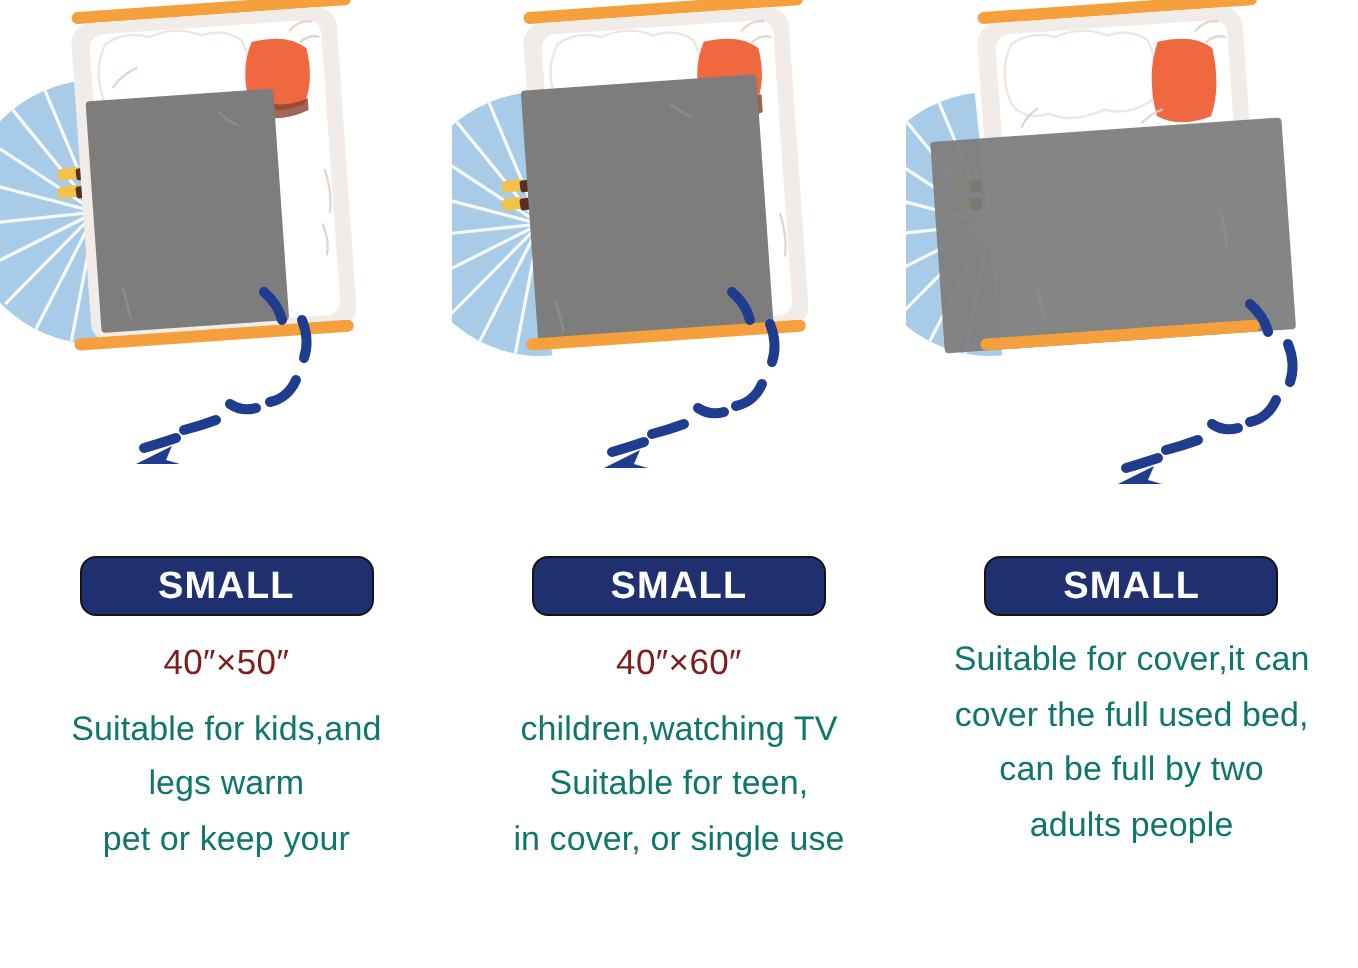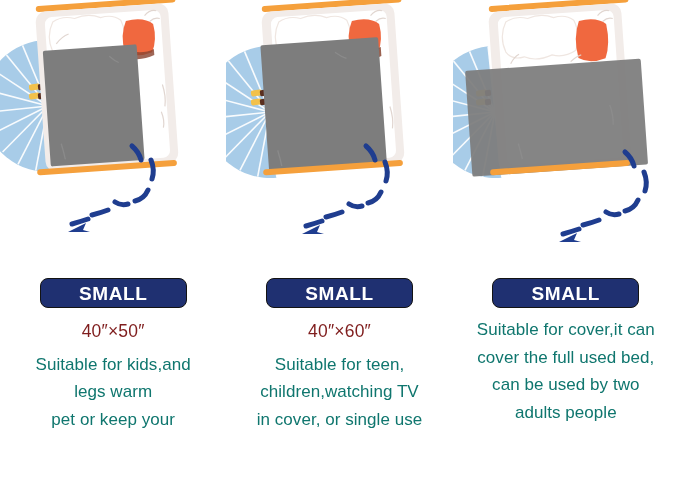--- a/index.html
+++ b/index.html
@@ -225,22 +225,22 @@
       </svg>
     </div>
 
     <div class="badge">
       <span class="badge-label">SMALL</span>
     </div>
 
     <div class="dims">40″×60″</div>
 
     <div class="desc">
+      <span class="desc-line">children,watching TV</span>
       <span class="desc-line">Suitable for teen,</span>
-      <span class="desc-line">children,watching TV</span>
       <span class="desc-line">in cover, or single use</span>
     </div>
   </div>
 
   <div class="column">
     <div class="illustration">
       <svg width="226" height="272" viewBox="0 0 226 272" xmlns="http://www.w3.org/2000/svg">
         <g>
           <g transform="rotate(-6 42 112)">
             <path d="M42 46 A66 66 0 1 0 42 178 Z" fill="#a8cce8"></path>
@@ -299,18 +299,18 @@
     </div>
 
     <div class="badge">
       <span class="badge-label">SMALL</span>
     </div>
 
 
     <div class="desc">
       <span class="desc-line">Suitable for cover,it can</span>
       <span class="desc-line">cover the full used bed,</span>
-      <span class="desc-line">can be used by two</span>
+      <span class="desc-line">can be full by two</span>
       <span class="desc-line">adults people</span>
     </div>
   </div>
 
 </div>
 
 </body></html>

